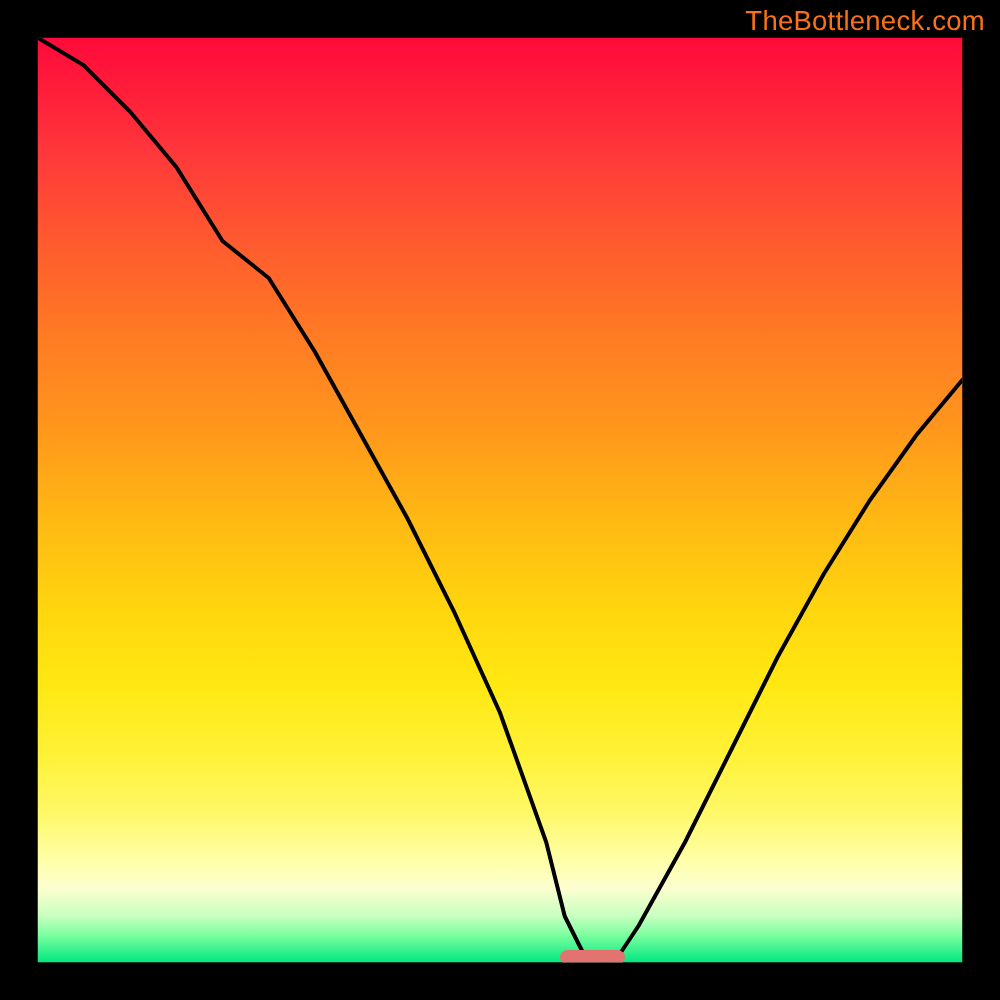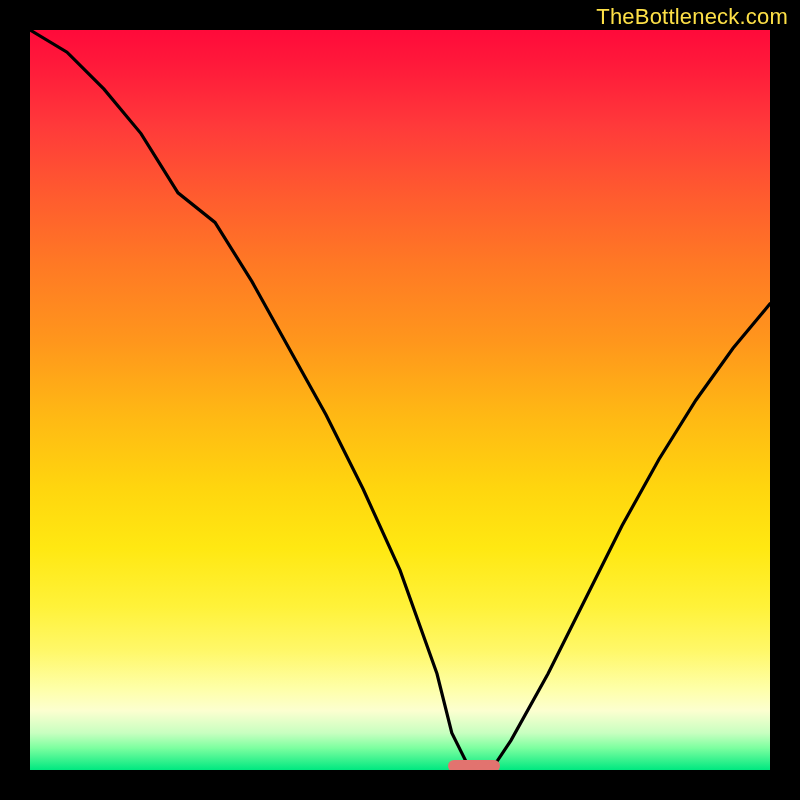--- a/index.html
+++ b/index.html
@@ -57,21 +57,21 @@
     position: absolute;
     left: 0;
     top: 0;
     width: 100%;
     height: 100%;
   }
   .watermark {
     position: absolute;
     top: 4px;
     right: 12px;
-    color: #fde047;
+    color: #f97316;
     font-size: 22px;
     font-weight: 500;
     letter-spacing: 0.2px;
   }
   .marker {
     position: absolute;
     background: #e2736f;
     border-radius: 999px;
   }
 </style>

